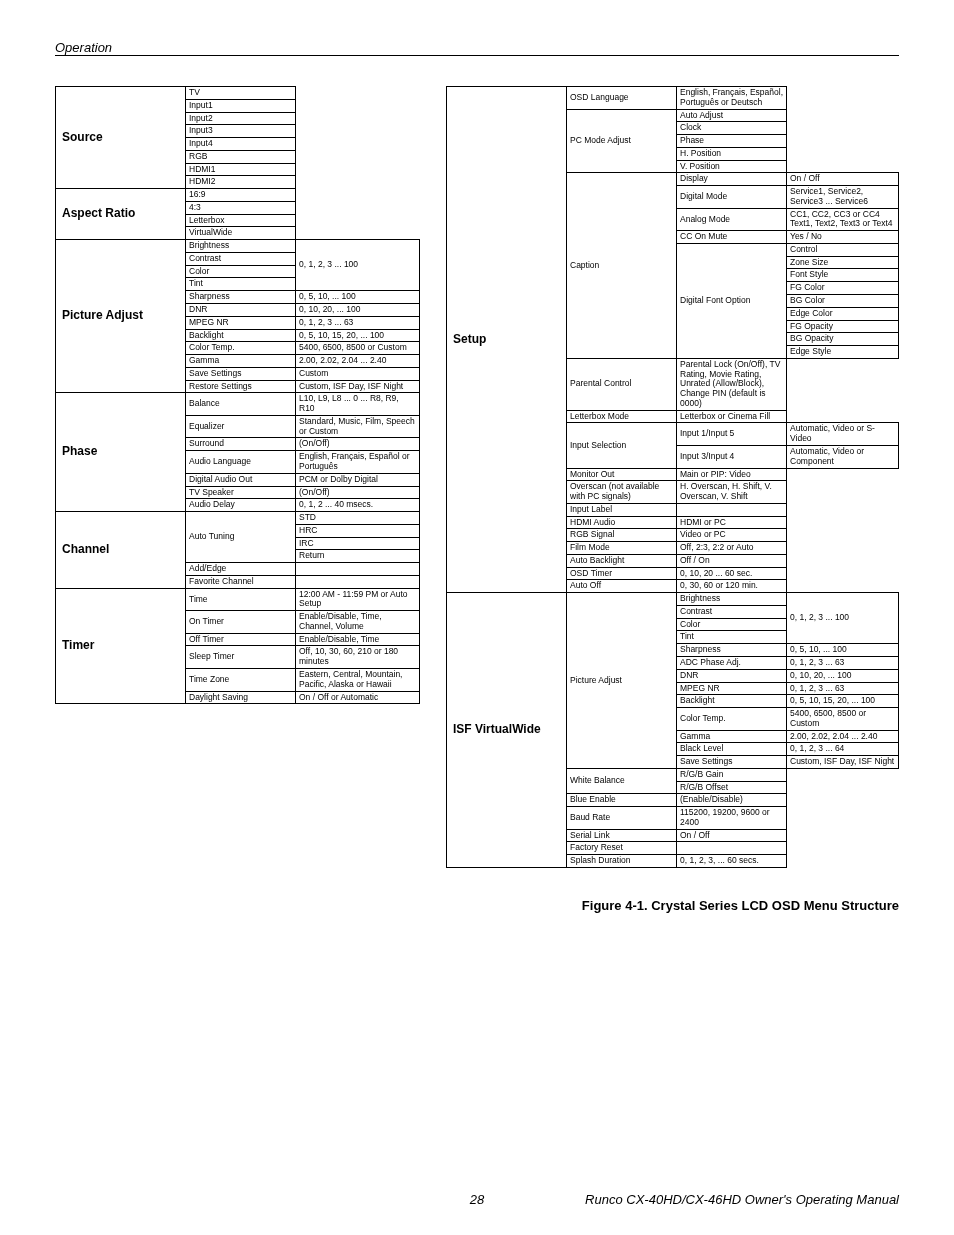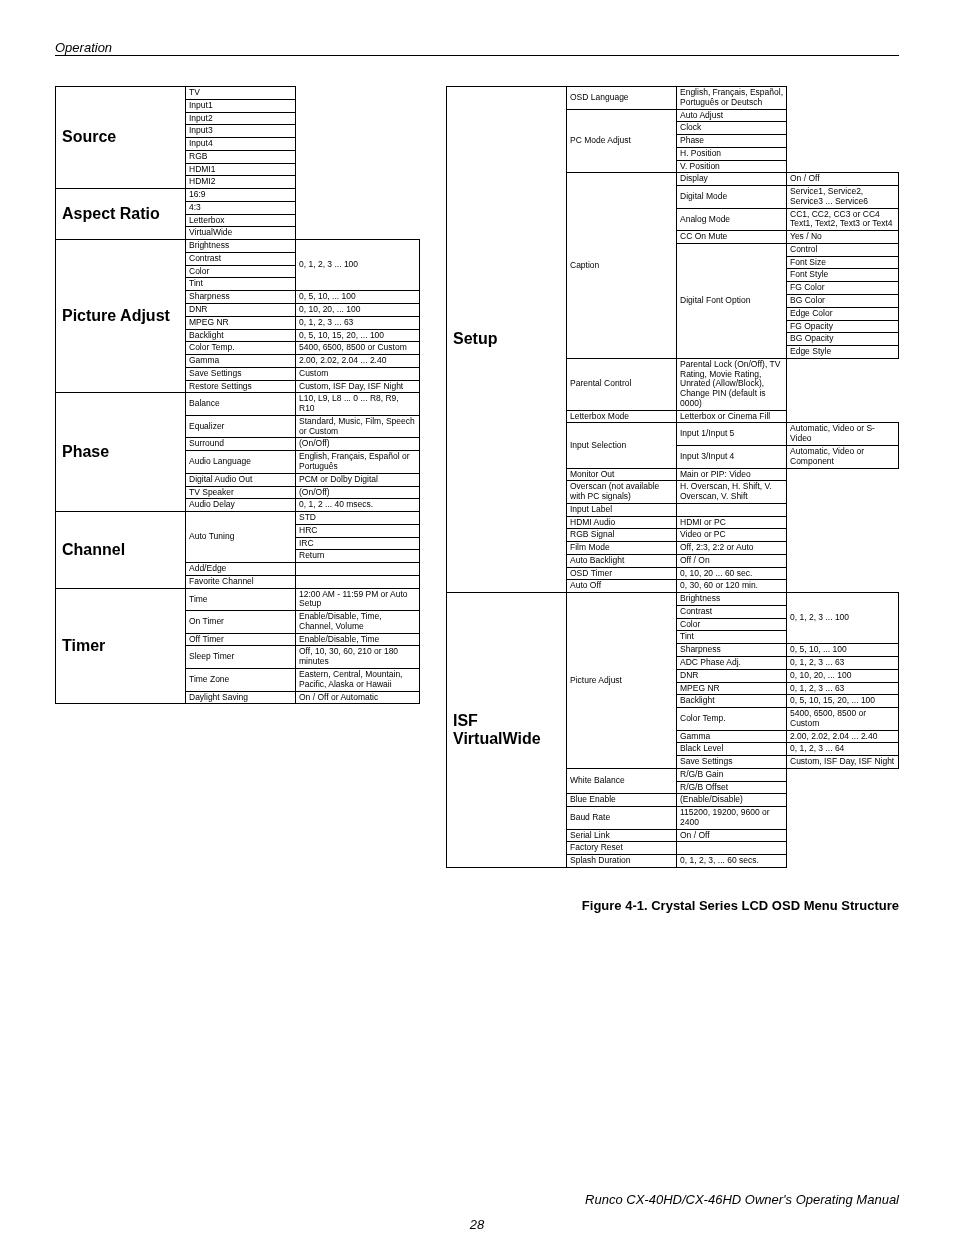--- a/index.html
+++ b/index.html
@@ -37,21 +37,21 @@
   }
   td{
     border:0.5px solid #000;
     font-size:8.5px;
     line-height:1.15;
     padding:1px 3px;
     vertical-align:middle;
     overflow:hidden;
   }
   td.section{
-    font-size:16px;
+    font-size:12px;
     font-weight:bold;
     vertical-align:middle;
     padding-left:6px;
   }
   .figcap{
     font-weight:bold;
     font-size:13px;
     margin-top:30px;
     text-align:right;
   }
@@ -62,21 +62,20 @@
     right:55px;
     display:flex;
     justify-content:space-between;
     font-style:italic;
     font-size:13px;
   }
   .footer .p{
     position:absolute;
     left:50%;
     transform:translateX(-50%);
-    margin-top:25px;
   }
 </style>
 </head>
 <body>
 
 <div class="header">Operation</div>
 <hr class="hr-top">
 
 <div class="cols">
 
@@ -322,21 +321,21 @@
           </tr>
       <tr>
             <td>CC On Mute</td>
             <td>Yes / No</td>
           </tr>
       <tr>
             <td rowspan="9">Digital Font Option</td>
             <td>Control</td>
           </tr>
       <tr>
-            <td>Font Size</td>
+            <td>Zone Size</td>
           </tr>
       <tr>
             <td>Font Style</td>
           </tr>
       <tr>
             <td>FG Color</td>
           </tr>
       <tr>
             <td>BG Color</td>
           </tr>

